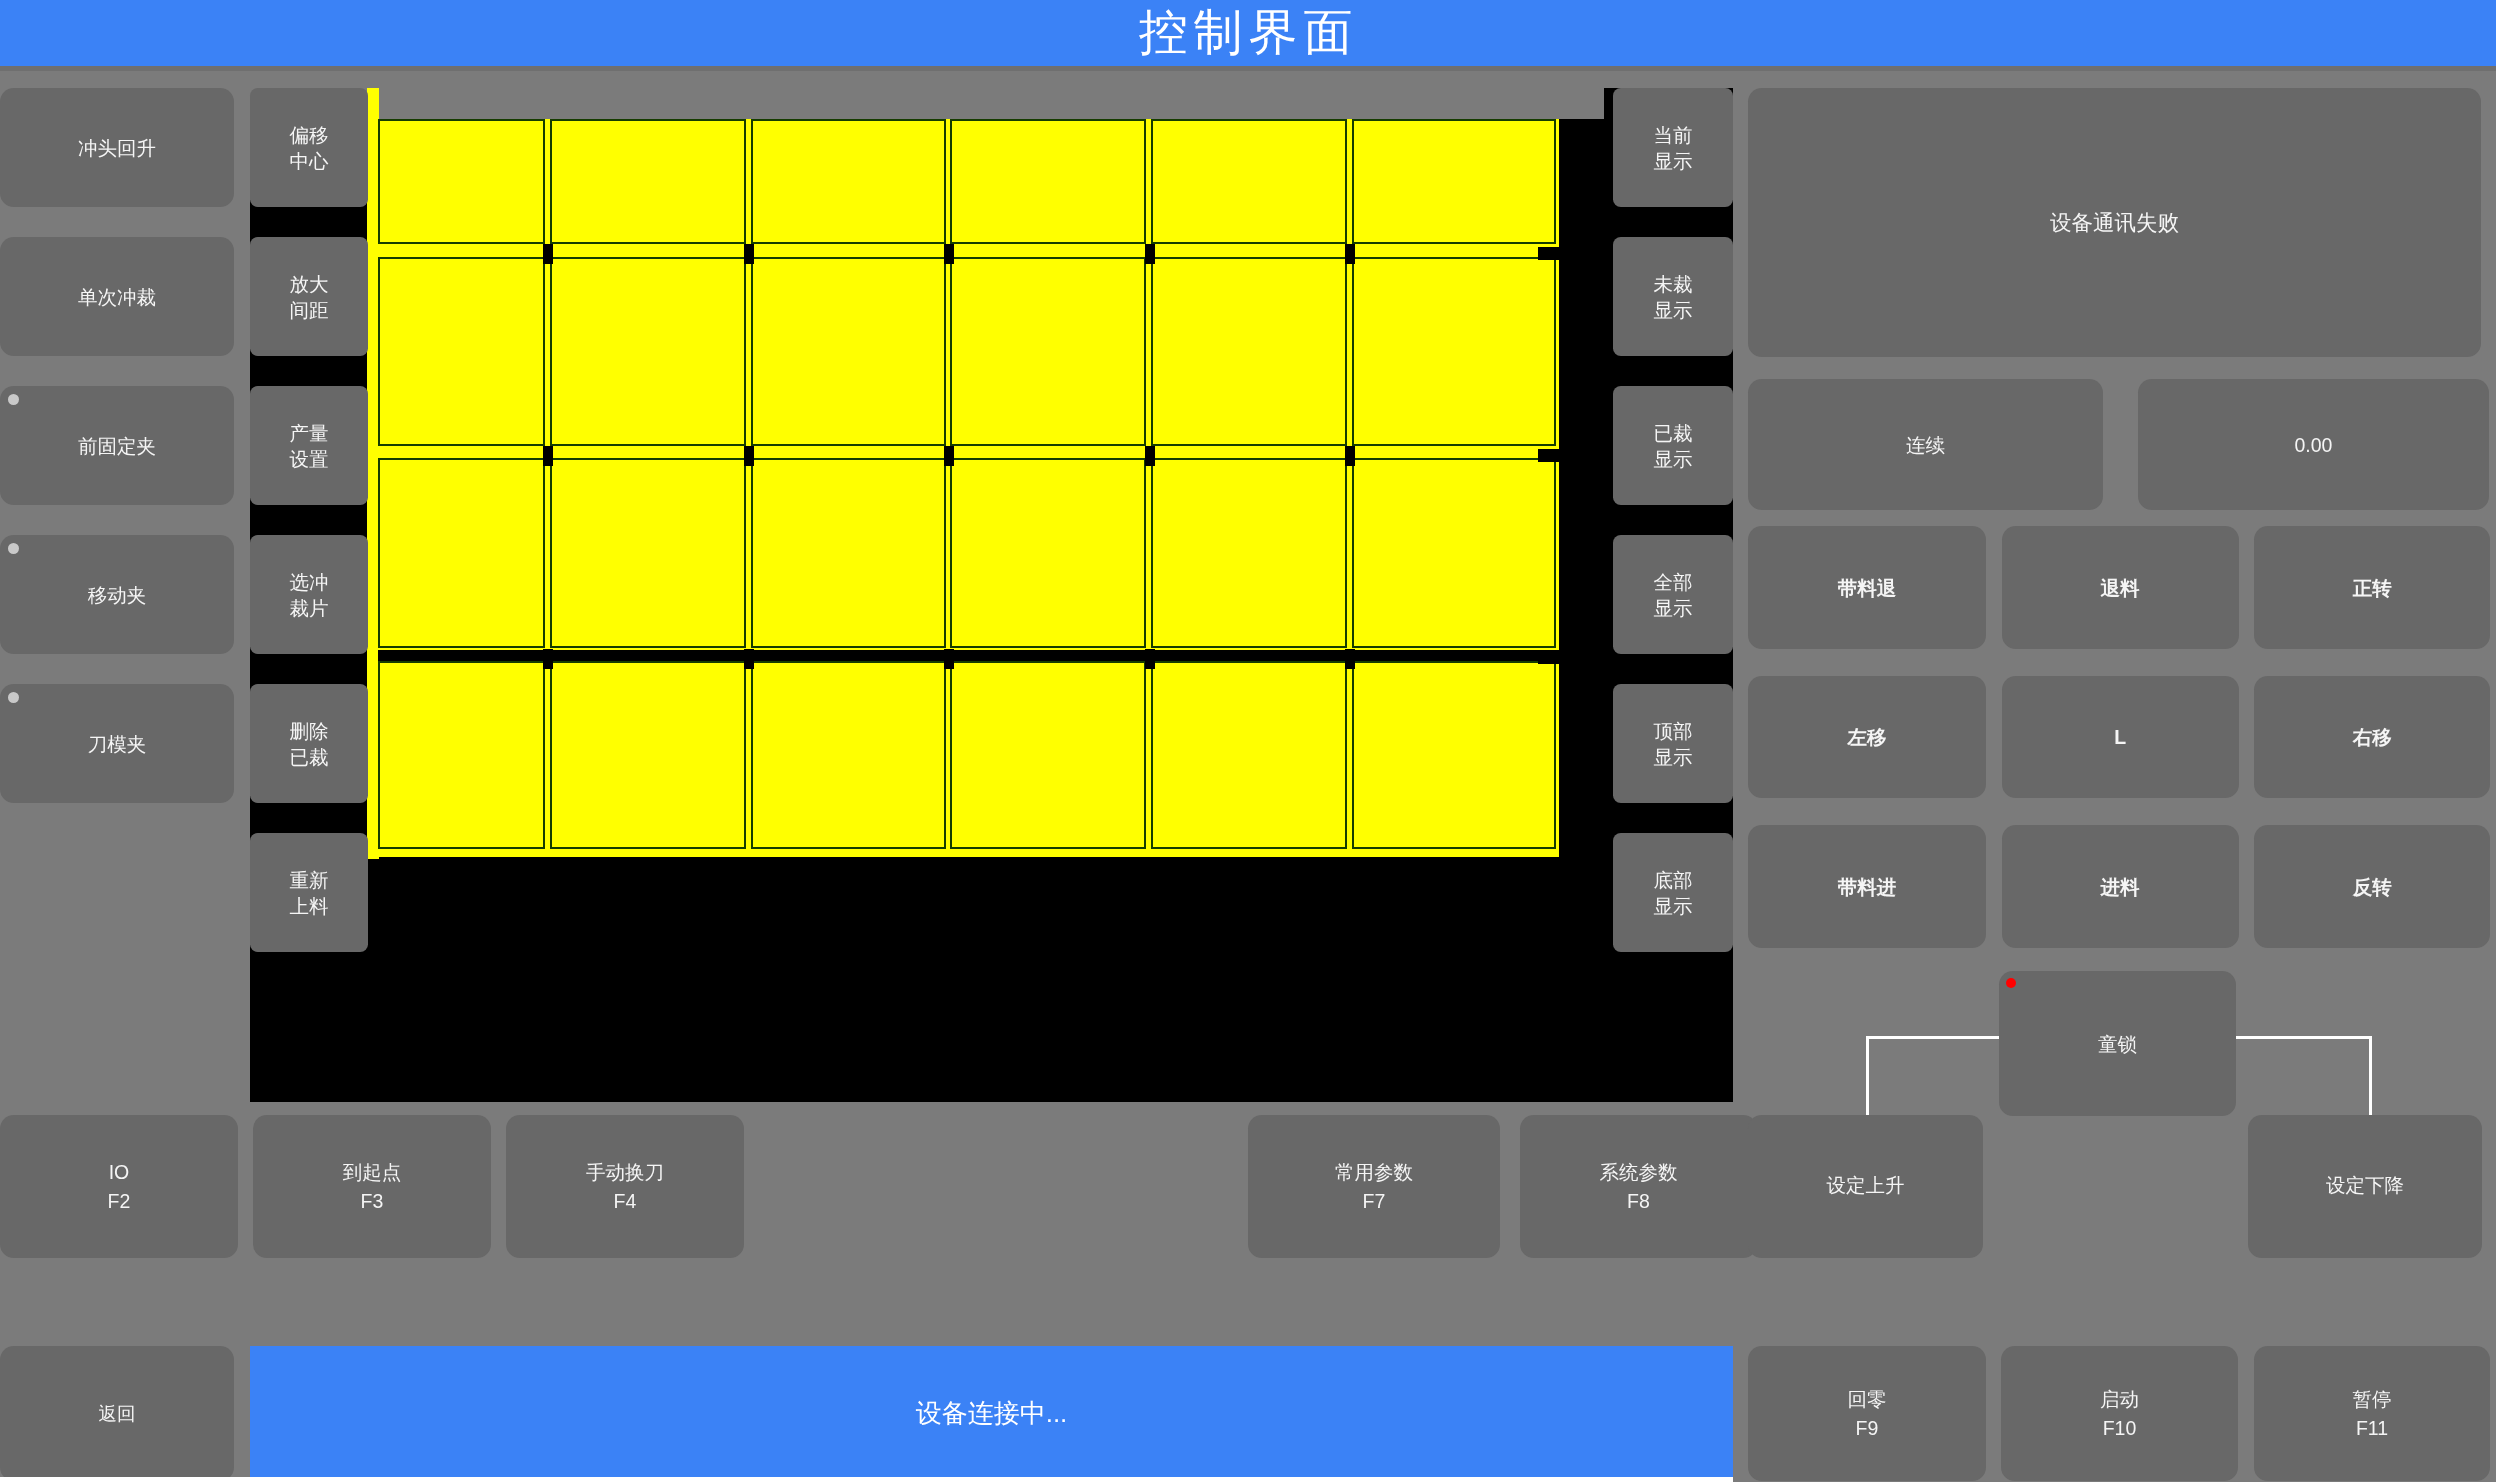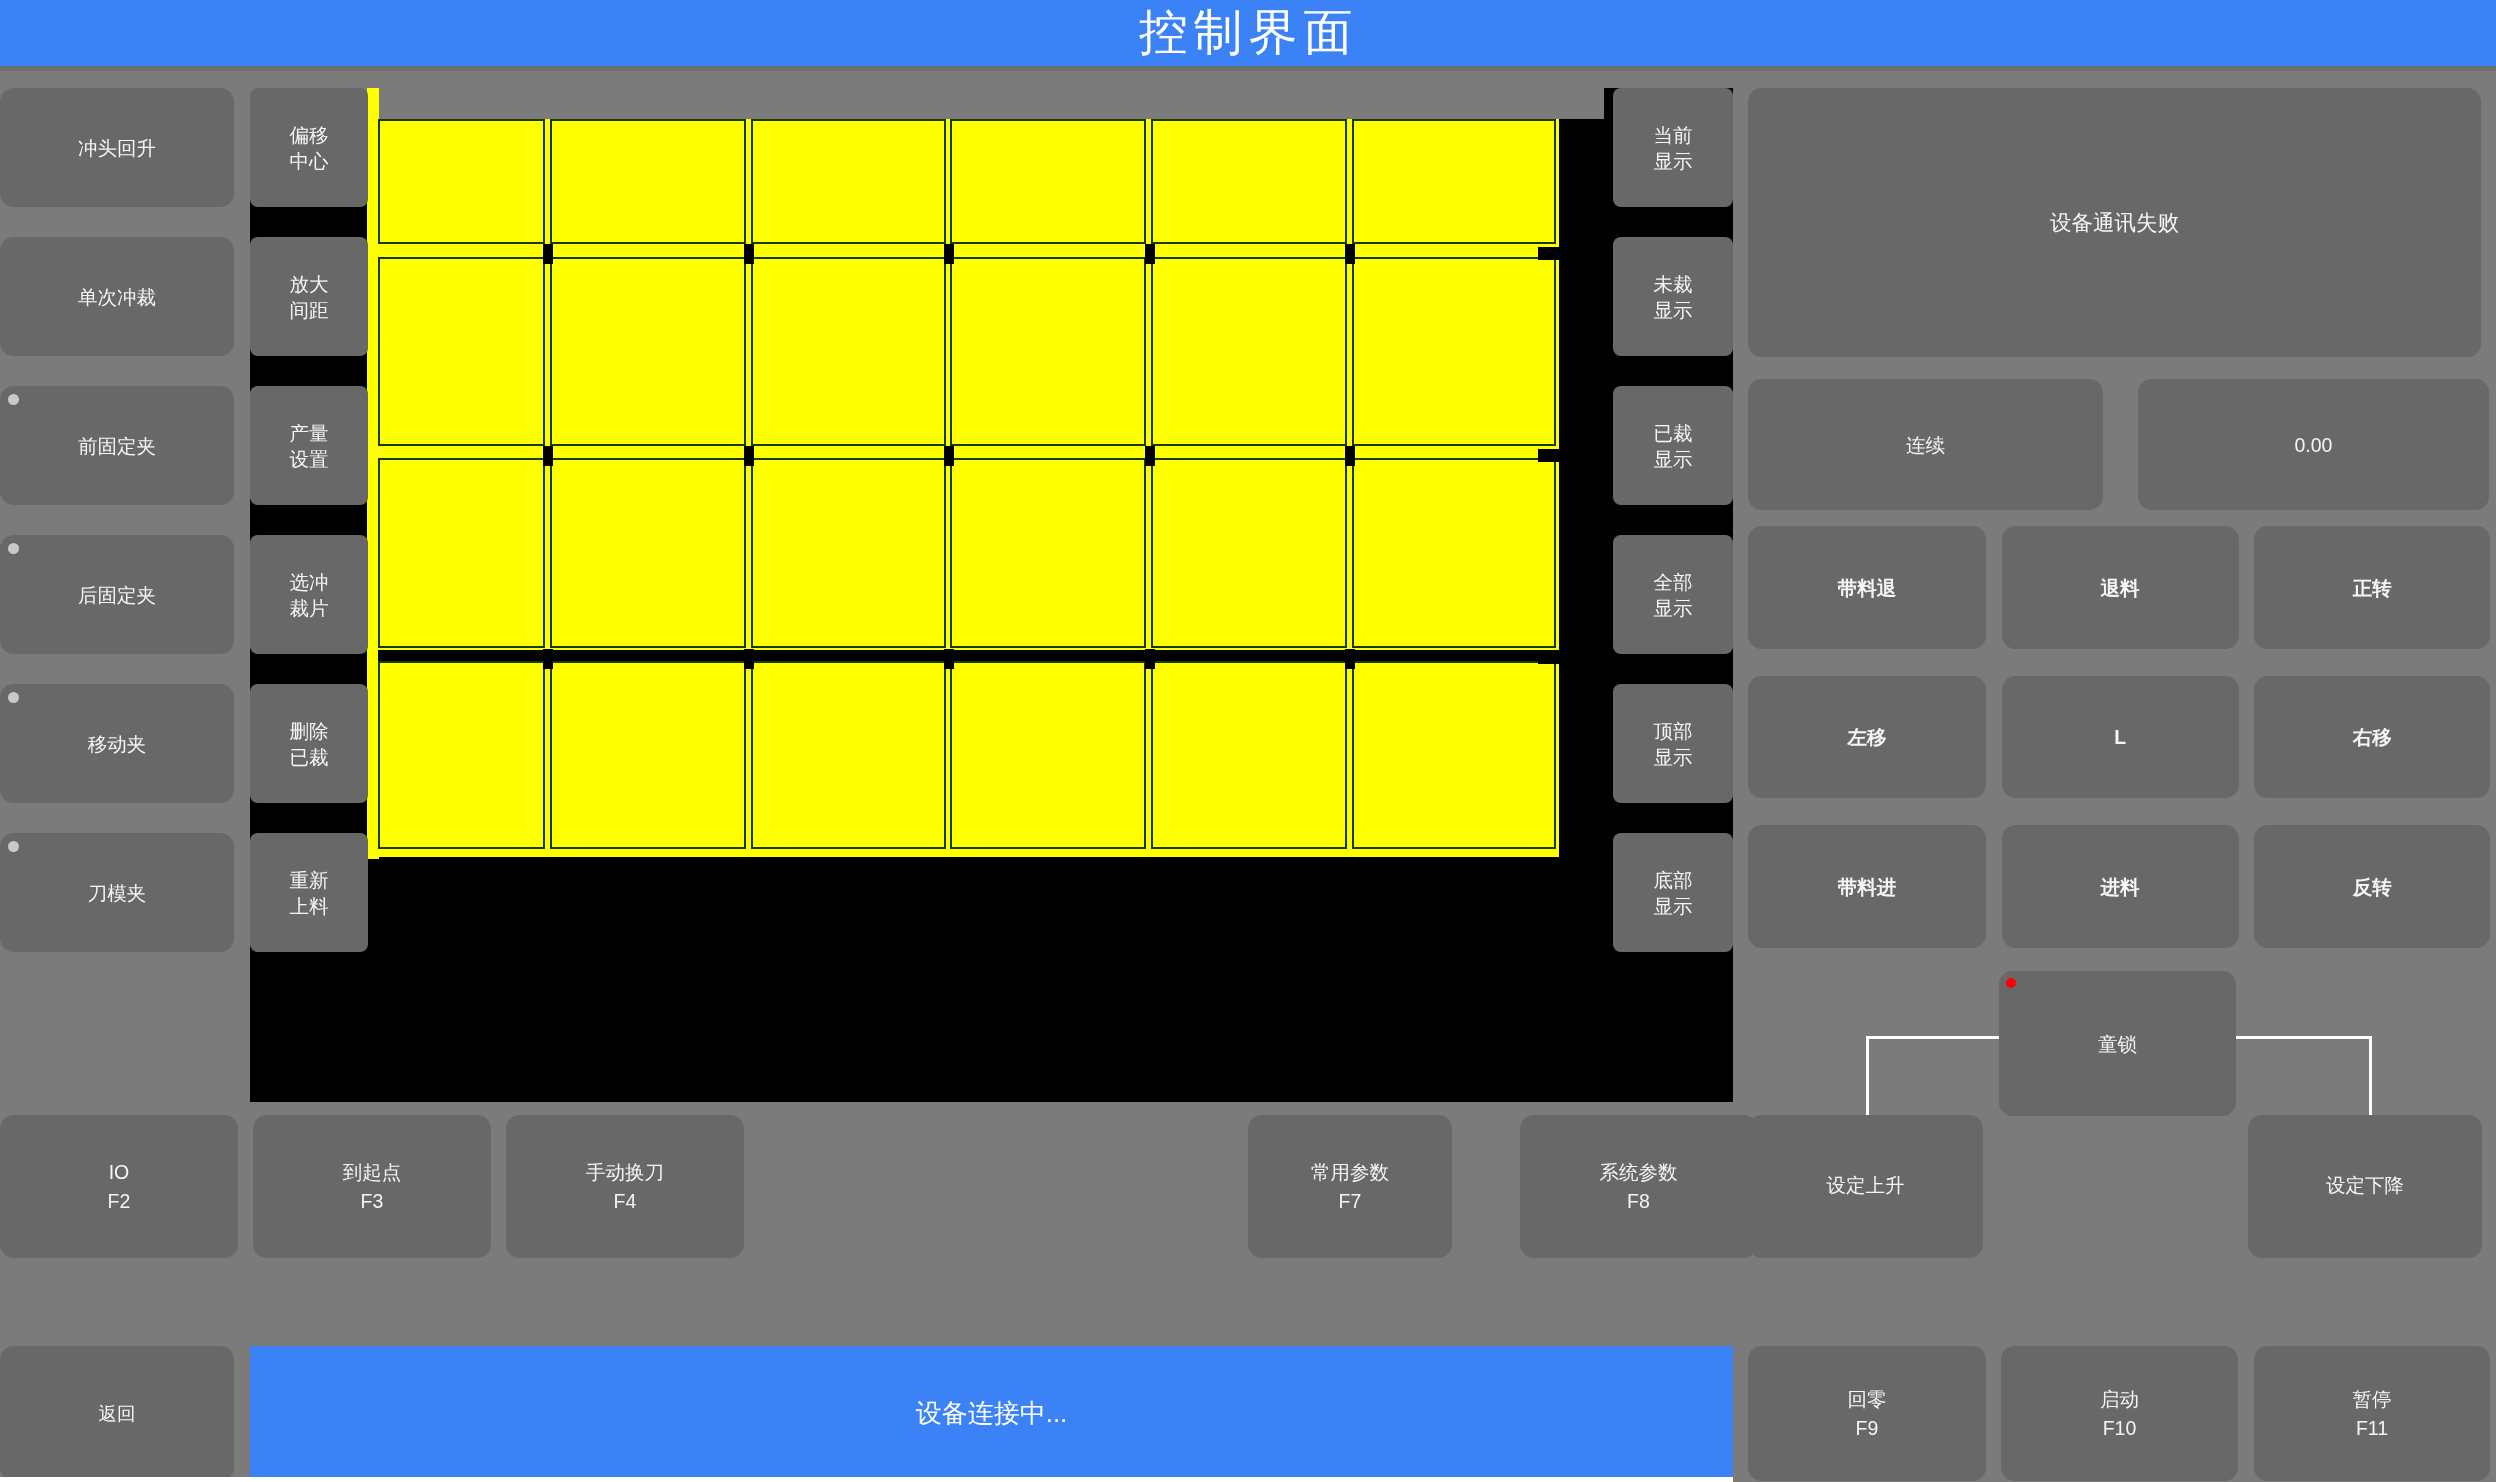--- a/index.html
+++ b/index.html
@@ -40,21 +40,21 @@
   .wl{position:absolute;background:#ffffff;}
   #wl-h-left{left:1866px;top:1036px;width:134px;height:2.9px;}
   #wl-h-right{left:2236px;top:1036px;width:136px;height:2.9px;}
   #wl-v-left{left:1866px;top:1036px;width:2.9px;height:80px;}
   #wl-v-right{left:2369px;top:1036px;width:2.9px;height:80px;}
   
   .fk{gap:3.9px;}
   #fk-0{left:0;top:1115px;width:238px;height:143px;}
   #fk-1{left:253px;top:1115px;width:238px;height:143px;}
   #fk-2{left:506px;top:1115px;width:238px;height:143px;}
-  #fk-3{left:1248px;top:1115px;width:204px;height:143px;}
+  #fk-3{left:1248px;top:1115px;width:252px;height:143px;}
   #fk-4{left:1499px;top:1115px;width:237px;height:143px;margin-left:21px;}
   #fk-5{left:1748px;top:1115px;width:235px;height:143px;}
   #fk-6{left:2248px;top:1115px;width:234px;height:143px;}
   
   #back-btn{left:0;top:1346px;width:234px;height:135px;font-size:18.5px;}
   #status-bar{position:absolute;left:250px;top:1346px;width:1483px;height:135px;
               display:flex;align-items:center;justify-content:center;font-size:26px;color:#ffffff;}
   #bb-0{left:1748px;top:1346px;width:238px;height:135px;}
   #bb-1{left:2001px;top:1346px;width:237px;height:135px;}
   #bb-2{left:2254px;top:1346px;width:236px;height:135px;}
@@ -115,21 +115,20 @@
       <div class="cut-mark" style="left: 566px; top: 530px; width: 9.8px; height: 19.5px;"></div>
       <div class="cut-mark" style="left: 767px; top: 530px; width: 9.8px; height: 19.5px;"></div>
       <div class="cut-mark" style="left: 967px; top: 530px; width: 9.8px; height: 19.5px;"></div>
       <div class="cut-mark" style="left: 1160px; top: 532px; width: 21.5px; height: 12.7px;"></div>
     </div>
 
   <div id="left-col" class="colstack">
     <div class="btn"><span>冲头回升</span></div>
     <div class="btn"><span>单次冲裁</span></div>
     <div class="btn"><span class="ind-dot"></span><span>前固定夹</span></div>
-    <div class="btn"><span class="ind-dot"></span><span>后固定夹</span></div>
     <div class="btn"><span class="ind-dot"></span><span>移动夹</span></div>
     <div class="btn"><span class="ind-dot"></span><span>刀模夹</span></div>
   </div>
 
   <div id="tool-col" class="colstack">
     <div class="btn sq"><span>偏移
 中心</span></div>
     <div class="btn sq"><span>放大
 间距</span></div>
     <div class="btn sq"><span>产量

